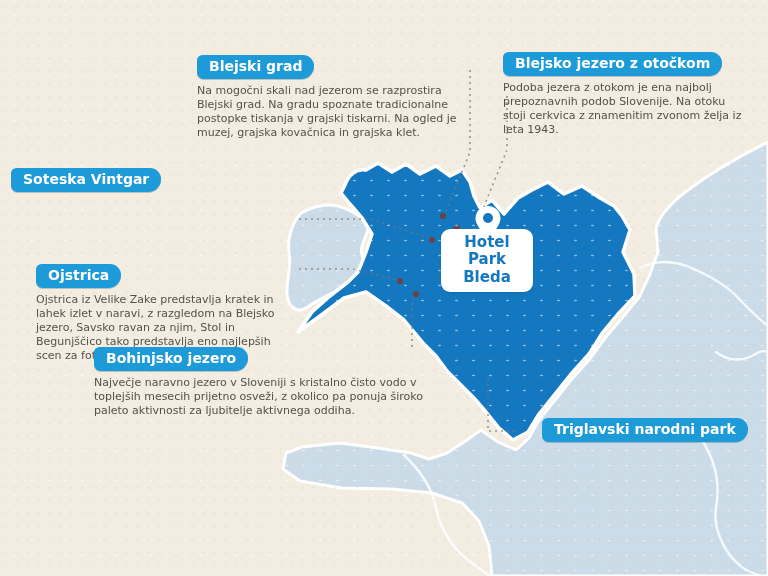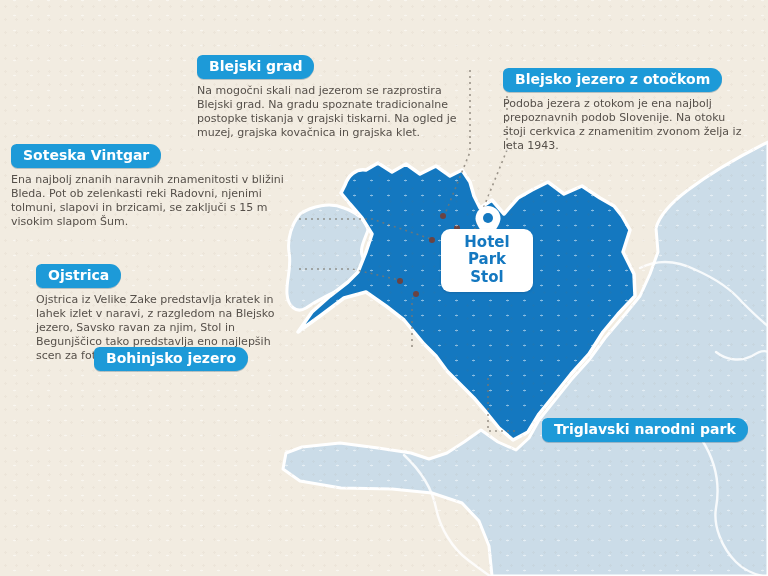--- a/index.html
+++ b/index.html
@@ -96,42 +96,42 @@
 <div class="paper-texture"></div>
 
 <div class="pin-wrap">
   <svg width="28" height="38" viewBox="0 0 28 38">
     <path d="M14,1 C6.8,1 1.5,6.6 1.5,13.5 C1.5,21 14,35 14,35 C14,35 26.5,21 26.5,13.5 C26.5,6.6 21.2,1 14,1 Z" fill="#ffffff"></path>
     <circle cx="14" cy="13" r="5" fill="#1478c0"></circle>
   </svg>
 </div>
 <div class="pin-label">
   <span>Hotel Park</span>
-  <span>Stol</span>
+  <span>Bleda</span>
 </div>
 
 <div class="callout align-right" style="top:55px;right:301px;width:270px;">
   <div class="badge">Blejski grad</div>
   <div class="body">Na mogočni skali nad jezerom se razprostira Blejski grad. Na gradu spoznate tradicionalne postopke tiskanja v grajski tiskarni. Na ogled je muzej, grajska kovačnica in grajska klet.</div>
 </div>
 
-<div class="callout align-left" style="top:68px;left:503px;width:245px;">
+<div class="callout align-left" style="top:52px;left:503px;width:245px;">
   <div class="badge">Blejsko jezero z otočkom</div>
   <div class="body">Podoba jezera z otokom je ena najbolj prepoznavnih podob Slovenije. Na otoku stoji cerkvica z znamenitim zvonom želja iz leta 1943.</div>
 </div>
 
-<div class="callout align-right" style="top:144px;right:472px;width:285px;">
+<div class="callout align-right" style="top:168px;right:472px;width:285px;">
   <div class="badge">Soteska Vintgar</div>
-  <div class="body">Ena najbolj znanih naravnih znamenitosti v bližini Bleda. Pot ob zelenkasti reki Radovni, njenimi tolmuni, slapovi in brzicami, se zaključi s 15 m visokim slapom Šum.</div>
 </div>
 
 <div class="callout align-right" style="top:264px;right:472px;width:260px;margin-left:25px;">
   <div class="badge">Ojstrica</div>
   <div class="body">Ojstrica iz Velike Zake predstavlja kratek in lahek izlet v naravi, z razgledom na Blejsko jezero, Savsko ravan za njim, Stol in Begunjščico tako predstavlja eno najlepših scen za fotografije.</div>
 </div>
 
 <div class="callout align-right" style="top:347px;right:344px;width:330px;">
   <div class="badge">Bohinjsko jezero</div>
+  <div class="body">Največje naravno jezero v Sloveniji s kristalno čisto vodo v toplejših mesecih prijetno osveži, z okolico pa ponuja široko paleto aktivnosti za ljubitelje aktivnega oddiha.</div>
 </div>
 
 <div class="callout align-left" style="top:418px;left:542px;width:238px;">
   <div class="badge">Triglavski narodni park</div>
 </div>
 
 </body></html>

